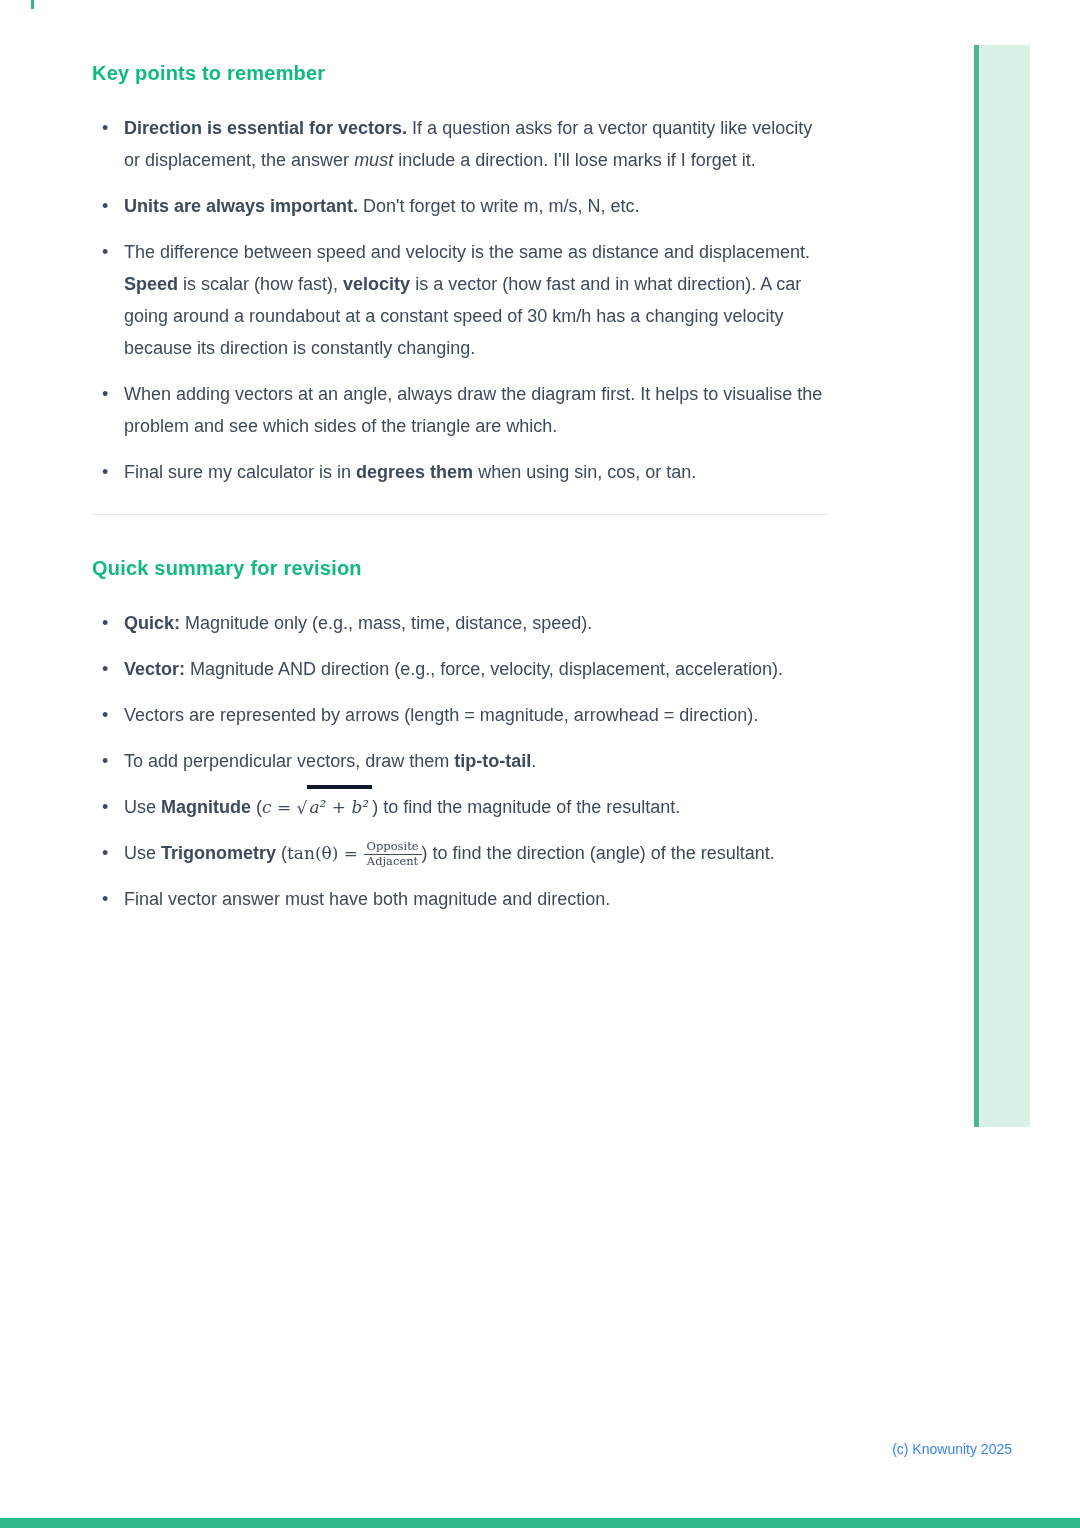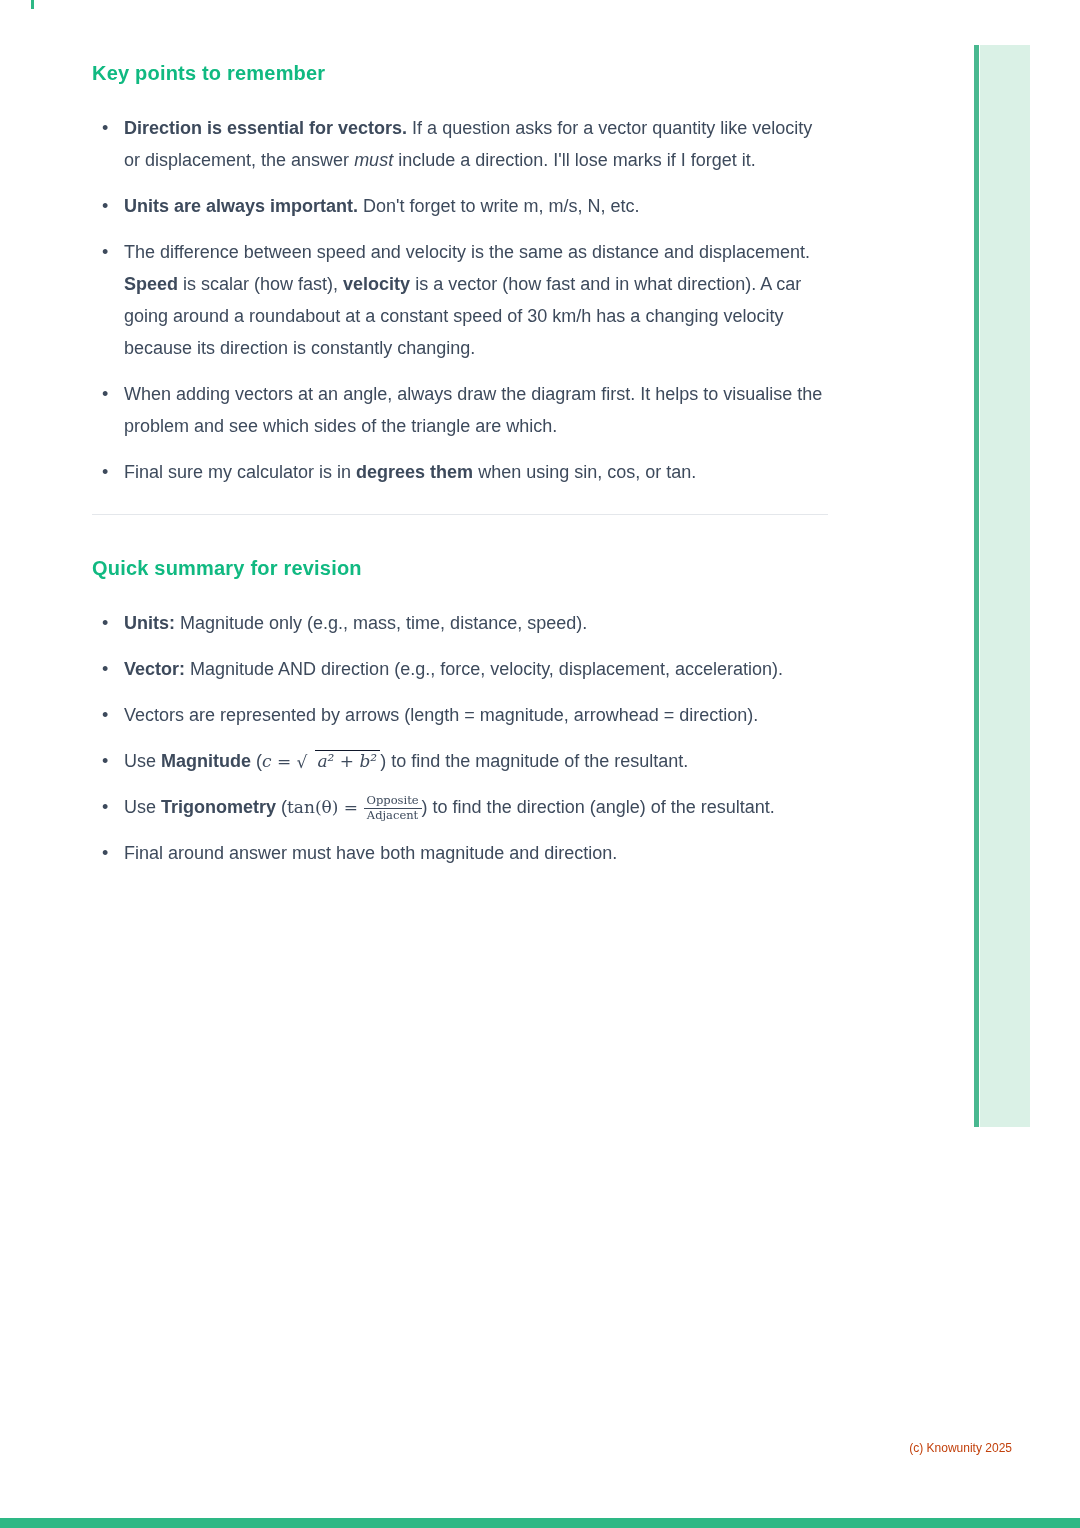--- a/index.html
+++ b/index.html
@@ -52,38 +52,37 @@
   .divider {
     border:none; height:0;
     border-top:1px solid #e4e7eb;
     margin:26px 0 36px 0;
     width:736px;
   }
   .math { font-family:"DejaVu Serif", serif; font-size:17px; white-space:nowrap; }
   .mi { font-style:italic; }
   .sqrt-sym { display:inline-block; transform:translateY(1px); }
   .radicand {
-    border-top:1px solid #0f172a;
-    padding:0 3px 0 2px;
+    border-top:4px solid #0f172a;
+    padding:8px 3px 0 2px;
     font-style:italic;
-    margin-left:8px;
   }
   .frac {
     display:inline-block;
     vertical-align:middle;
     text-align:center;
     font-size:11.5px;
     line-height:1.18;
     font-family:"DejaVu Serif", serif;
   }
   .frac .num { display:block; border-bottom:1px solid #3d4a5c; padding:0 3px; }
   .frac .den { display:block; padding:0 3px; }
   .footer {
     position:absolute; top:1441px; right:68px;
-    font-size:12px; color:#c2410c;
+    font-size:14px; color:#3b82f6;
   }
   .bottom-bar {
     position:absolute; left:0; bottom:0;
     width:100%; height:10px; background:#2eb885;
   }
 </style>
 </head>
 <body>
 
 <div class="page">
@@ -106,32 +105,33 @@
       <li><span>When adding vectors at an angle, always draw the diagram first. It helps to visualise the problem and see which sides of the triangle are which.</span></li>
 
       <li><span>Final sure my calculator is in </span><span class="b">degrees them</span><span> when using sin, cos, or tan.</span></li>
     </ul>
 
     <hr class="divider">
 
     <h1 class="section">Quick summary for revision</h1>
 
     <ul class="bullets">
-      <li><span class="b">Units:</span><span> Magnitude only (e.g., mass, time, distance, speed).</span></li>
+      <li><span class="b">Quick:</span><span> Magnitude only (e.g., mass, time, distance, speed).</span></li>
 
       <li><span class="b">Vector:</span><span> Magnitude AND direction (e.g., force, velocity, displacement, acceleration).</span></li>
 
       <li><span>Vectors are represented by arrows (length = magnitude, arrowhead = direction).</span></li>
 
+      <li><span>To add perpendicular vectors, draw them </span><span class="b">tip-to-tail</span><span>.</span></li>
 
       <li><span>Use </span><span class="b">Magnitude</span><span> (</span><span class="math"><span class="mi">c</span><span> = </span><span class="sqrt-sym">√</span><span class="radicand">a² + b²</span></span><span>) to find the magnitude of the resultant.</span></li>
 
       <li><span>Use </span><span class="b">Trigonometry</span><span> (</span><span class="math"><span>tan(θ) = </span><span class="frac"><span class="num">Opposite</span><span class="den">Adjacent</span></span></span><span>) to find the direction (angle) of the resultant.</span></li>
 
-      <li><span>Final around answer must have both magnitude and direction.</span></li>
+      <li><span>Final vector answer must have both magnitude and direction.</span></li>
     </ul>
 
   </div>
 
   <div class="footer">(c) Knowunity 2025</div>
 
   <div class="bottom-bar"></div>
 
 </div>
 

